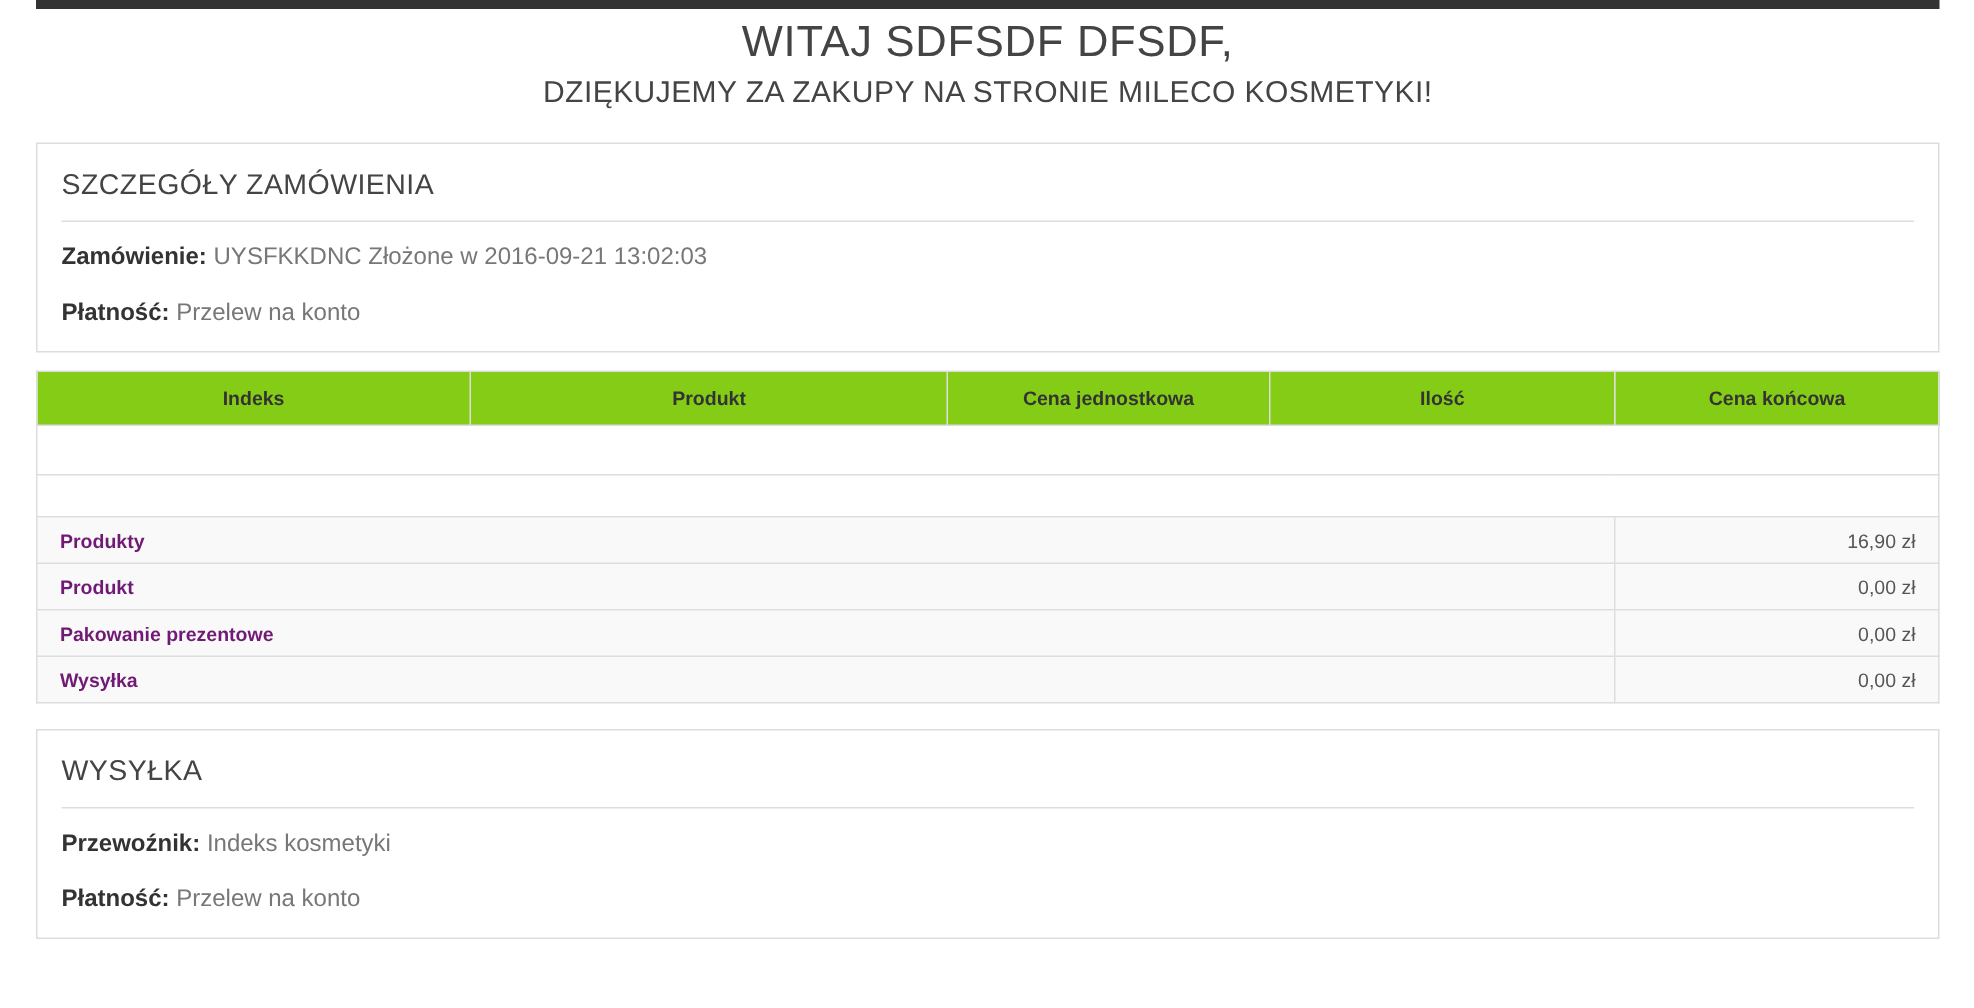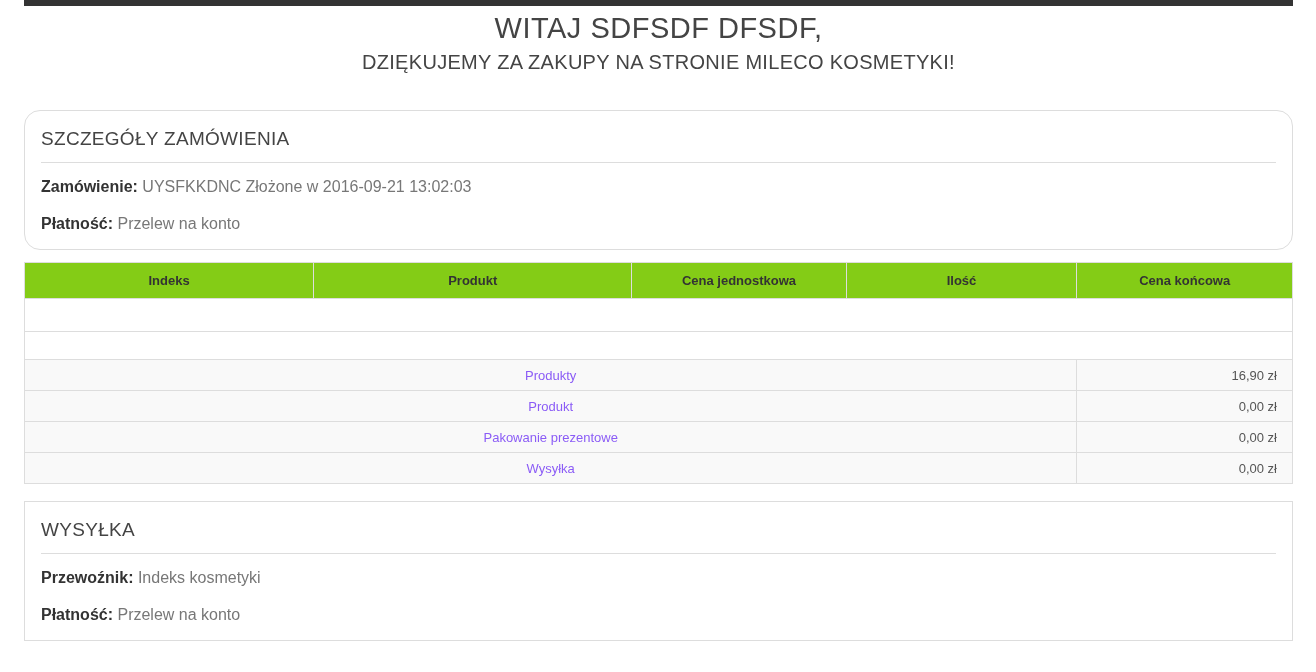--- a/index.html
+++ b/index.html
@@ -38,21 +38,21 @@
     font-weight: 400;
     color: #444444;
     margin: 6px 0 0 0;
     letter-spacing: 0.3px;
   }
   .section-box {
     border: 1px solid #dddddd;
     background: #ffffff;
     padding: 15px 16px 16px 16px;
   }
-  .section-box.order-details { margin-top: 36px; border-radius: 16px; }
+  .section-box.order-details { margin-top: 21px; }
   .section-box.shipping { margin-top: 17px; }
   .section-heading {
     font-size: 19px;
     font-weight: 400;
     color: #444444;
     margin: 0;
     padding: 2px 0 12px 0;
     border-bottom: 1px solid #dddddd;
     letter-spacing: 0.3px;
   }
@@ -85,23 +85,23 @@
     padding: 0 8px;
   }
   tr.empty-row-1 td { height: 33px; background: #ffffff; }
   tr.empty-row-2 td { height: 28px; background: #ffffff; }
   tr.summary-row td {
     height: 31px;
     background: #f9f9f9;
     padding: 0 15px;
   }
   td.summary-label {
-    text-align: center;
-    font-weight: 400;
-    color: #8b5cf6;
+    text-align: left;
+    font-weight: 700;
+    color: #701a75;
   }
   td.summary-value {
     text-align: right;
     color: #555555;
   }
   tr.total-row td { height: 37px; }
   tr.total-row td.summary-label { background: #f9f9f9; }
   tr.total-row td.summary-value {
     background: #ffffff;
     font-size: 18px;

